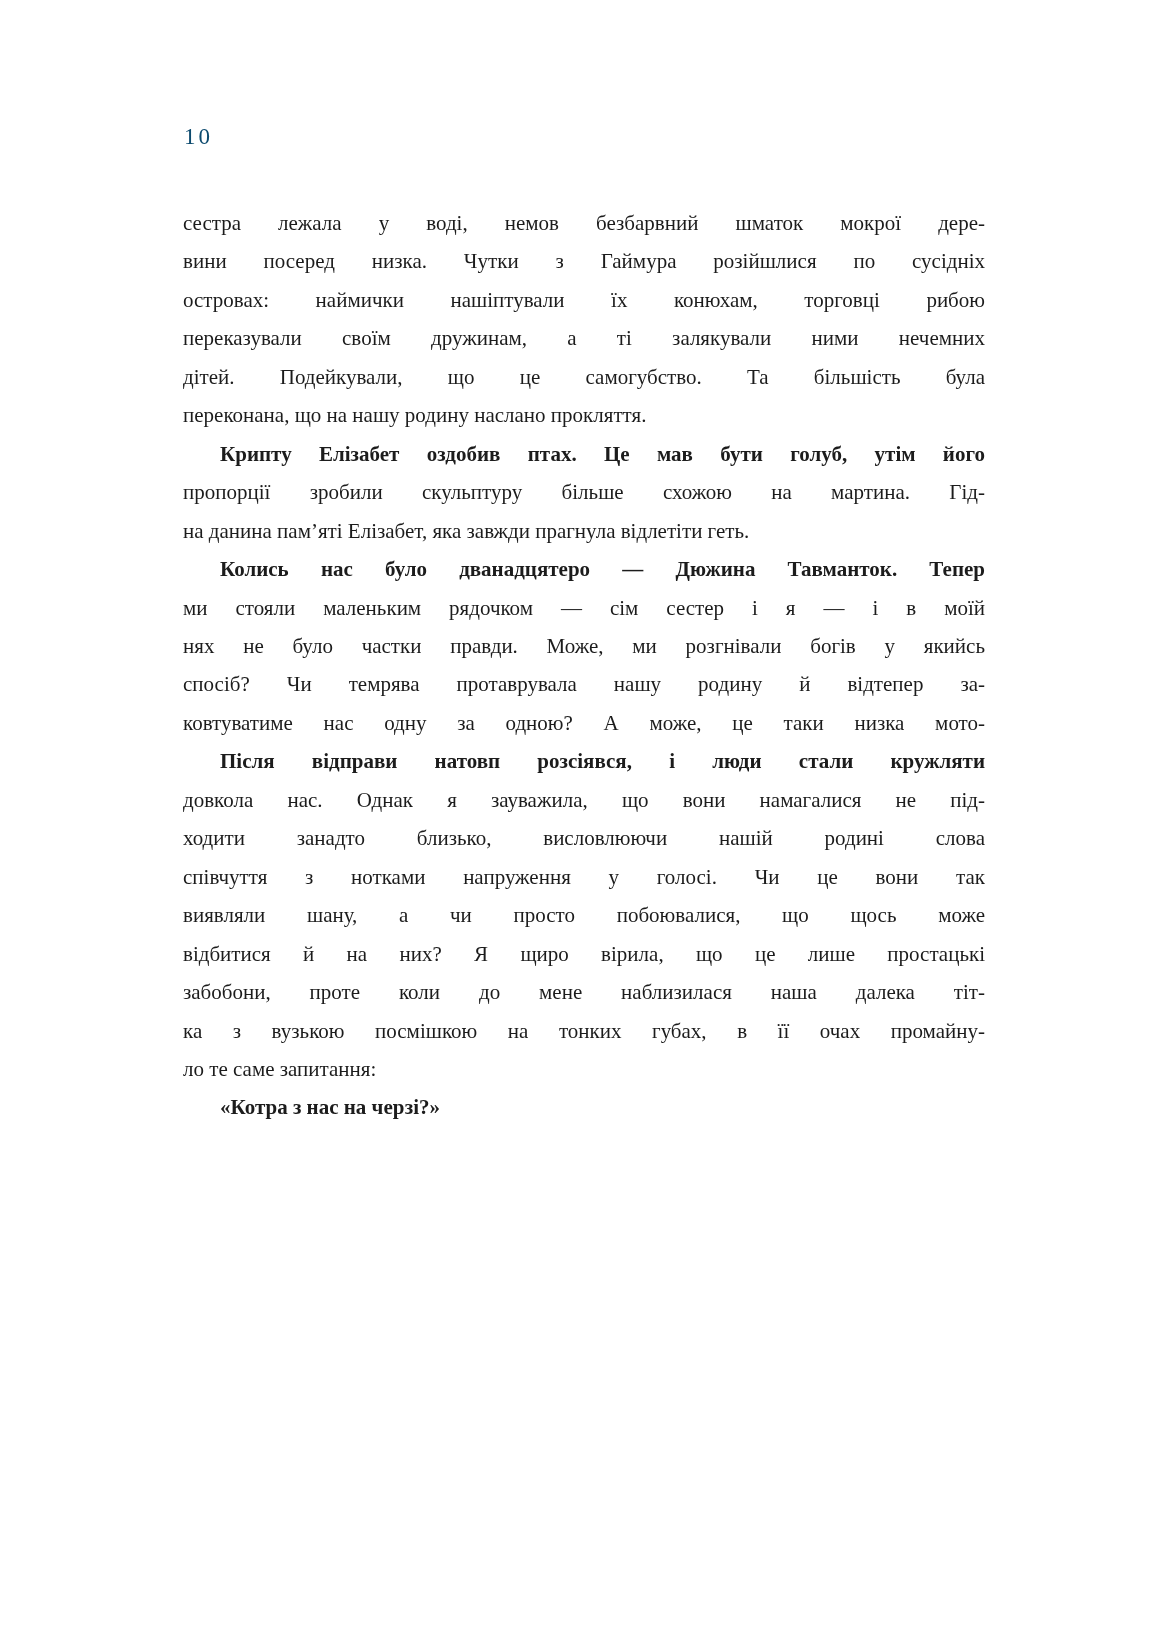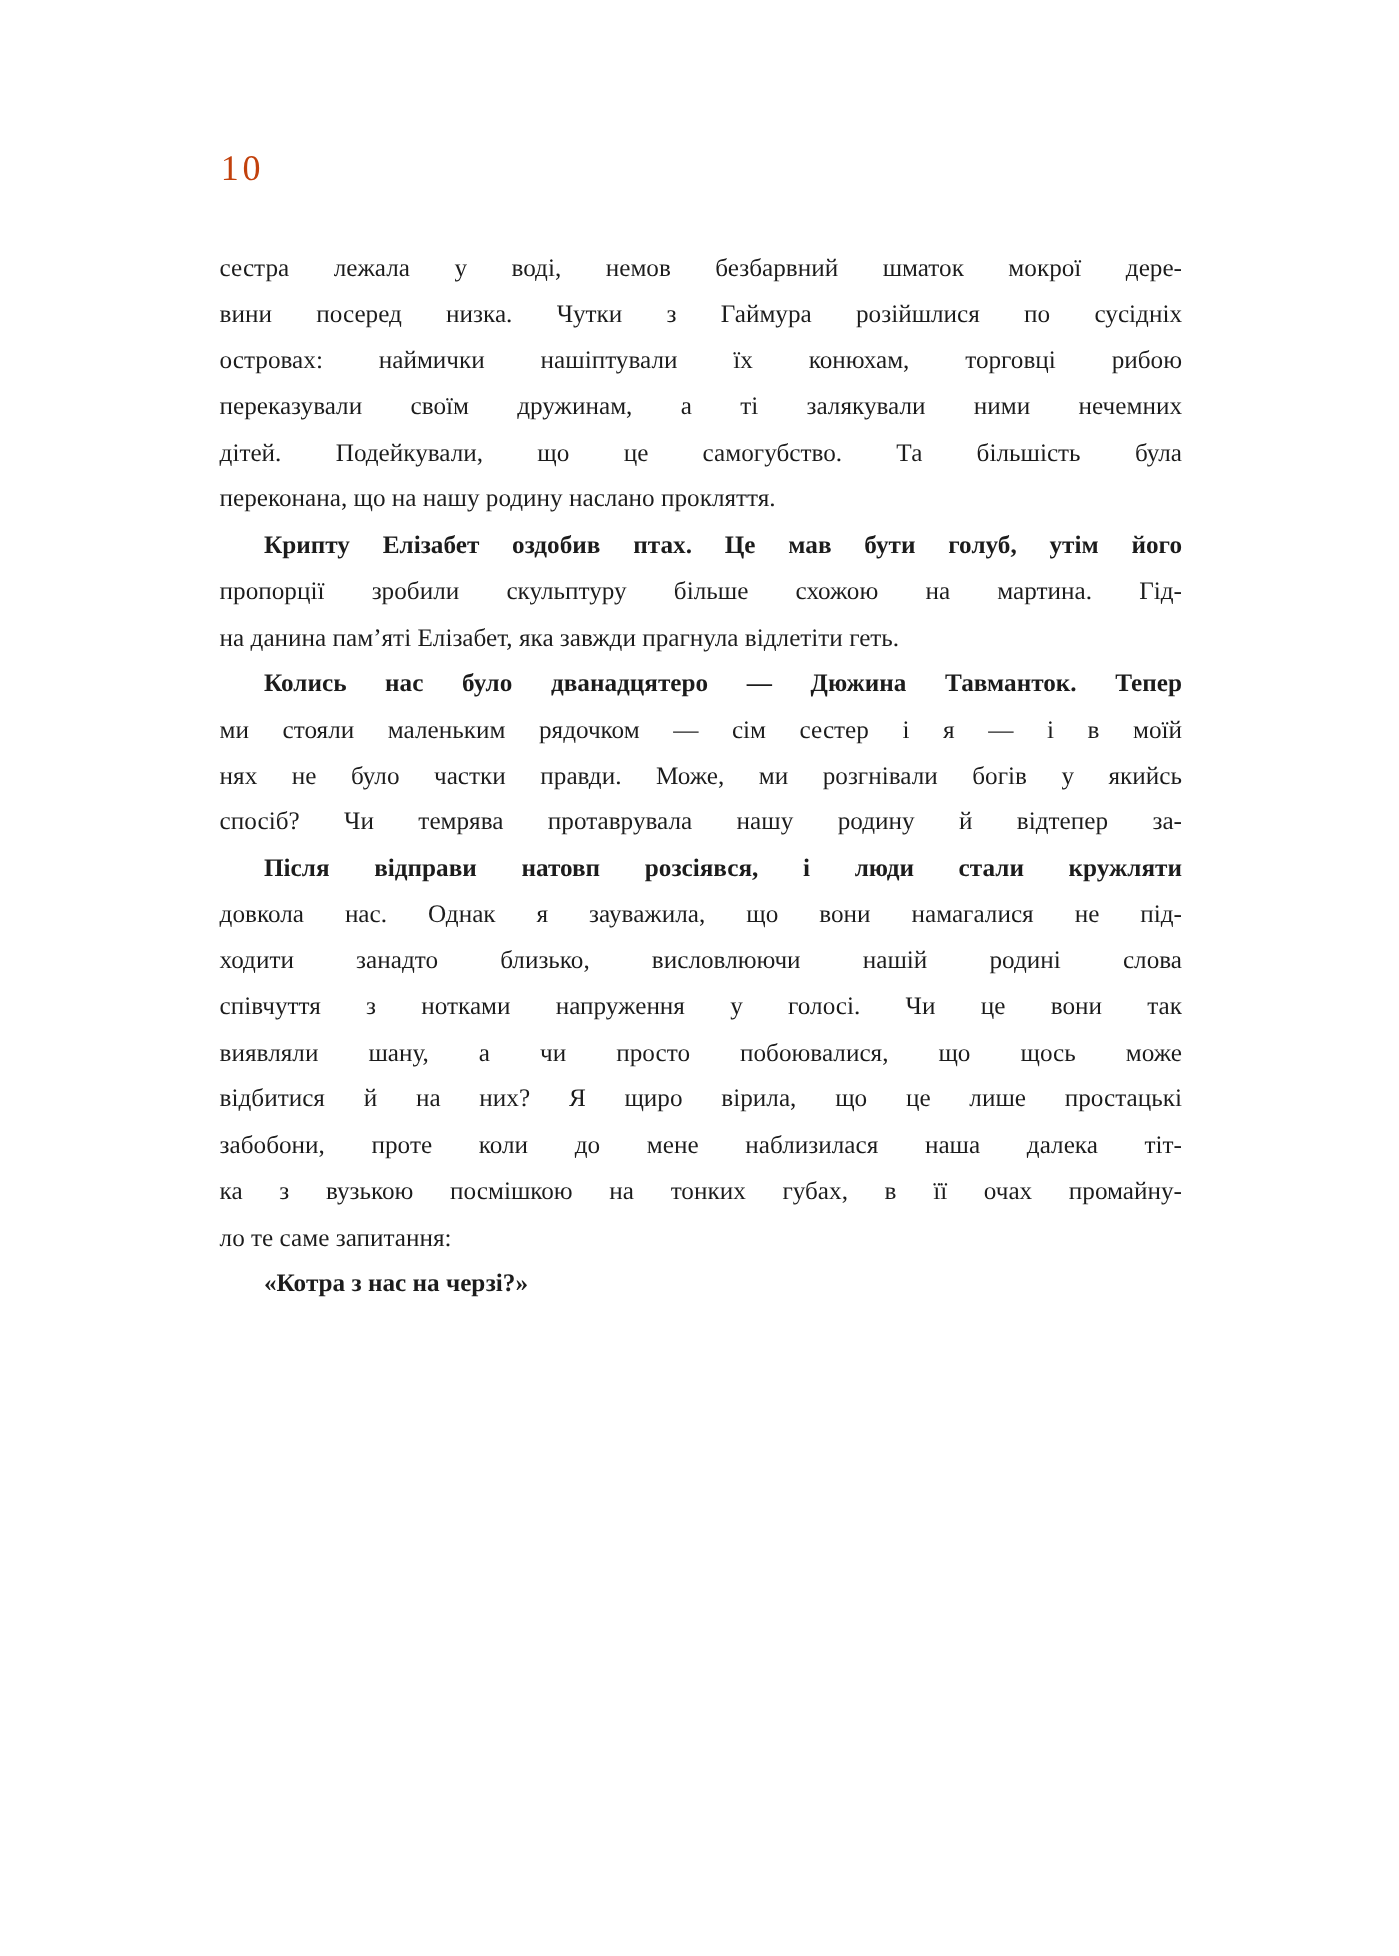--- a/index.html
+++ b/index.html
@@ -13,23 +13,23 @@
     height: 1630px;
     background: #ffffff;
     overflow: hidden;
     font-family: "Liberation Serif", "DejaVu Serif", serif;
     color: #1c1c1c;
   }
   .page-number {
     position: absolute;
     left: 184px;
     top: 124px;
-    font-size: 30px;
+    font-size: 23px;
     letter-spacing: 3px;
-    color: #c2410c;
+    color: #0c4a6e;
   }
   .text-block {
     position: absolute;
     left: 183px;
     top: 204px;
     width: 802px;
     font-size: 21px;
     line-height: 38.45px;
   }
   .paragraph {
@@ -67,20 +67,21 @@
       <div class="paragraph">
         <div class="line indent">Крипту Елізабет оздобив птах. Це мав бути голуб, утім його</div>
         <div class="line">пропорції зробили скульптуру більше схожою на мартина. Гід-</div>
         <div class="line last">на данина пам’яті Елізабет, яка завжди прагнула відлетіти геть.</div>
       </div>
       <div class="paragraph">
         <div class="line indent">Колись нас було дванадцятеро — Дюжина Тавманток. Тепер</div>
         <div class="line">ми стояли маленьким рядочком — сім сестер і я — і в моїй</div>
         <div class="line">нях не було частки правди. Може, ми розгнівали богів у якийсь</div>
         <div class="line">спосіб? Чи темрява протаврувала нашу родину й відтепер за-</div>
+        <div class="line">ковтуватиме нас одну за одною? А може, це таки низка мото-</div>
       </div>
       <div class="paragraph">
         <div class="line indent">Після відправи натовп розсіявся, і люди стали кружляти</div>
         <div class="line">довкола нас. Однак я зауважила, що вони намагалися не під-</div>
         <div class="line">ходити занадто близько, висловлюючи нашій родині слова</div>
         <div class="line">співчуття з нотками напруження у голосі. Чи це вони так</div>
         <div class="line">виявляли шану, а чи просто побоювалися, що щось може</div>
         <div class="line">відбитися й на них? Я щиро вірила, що це лише простацькі</div>
         <div class="line">забобони, проте коли до мене наблизилася наша далека тіт-</div>
         <div class="line">ка з вузькою посмішкою на тонких губах, в її очах промайну-</div>

